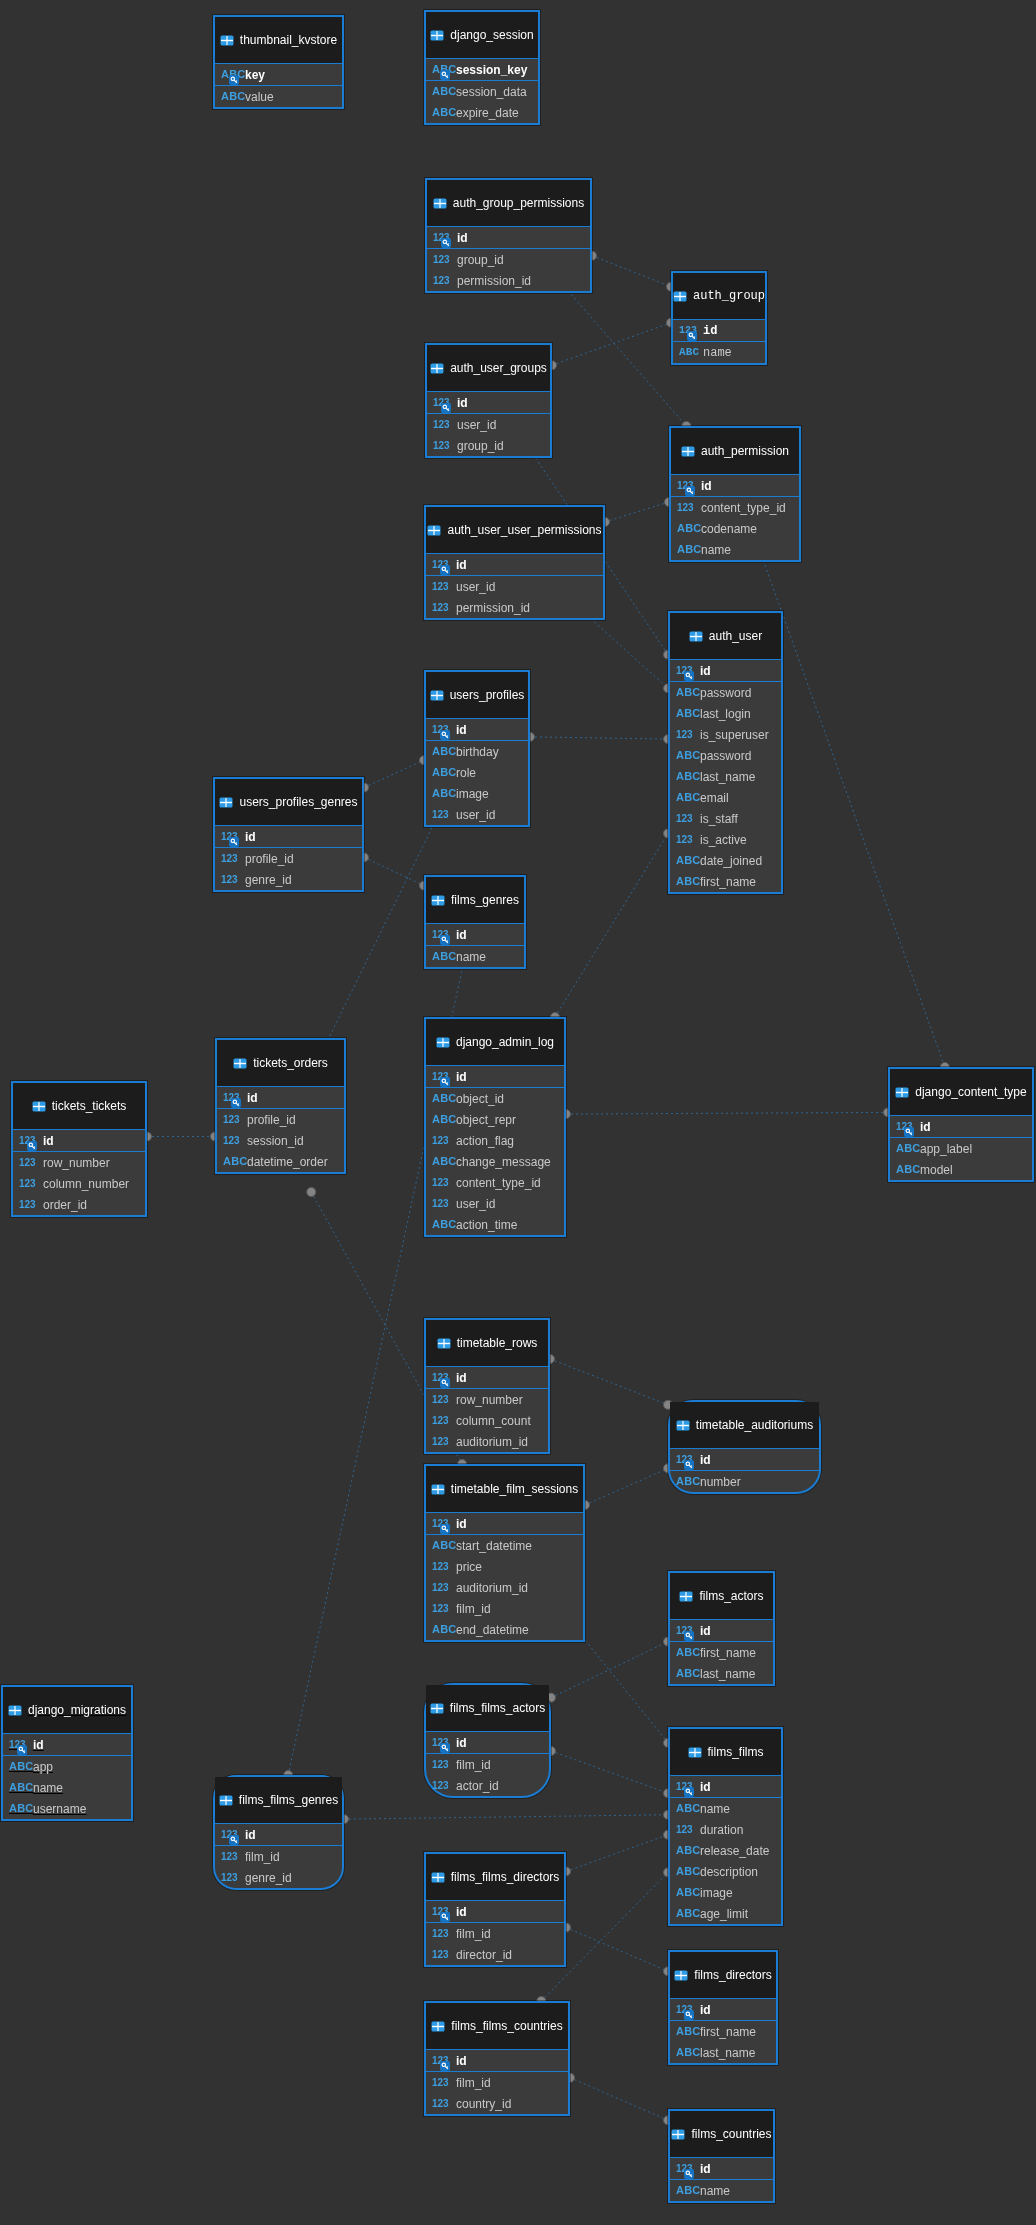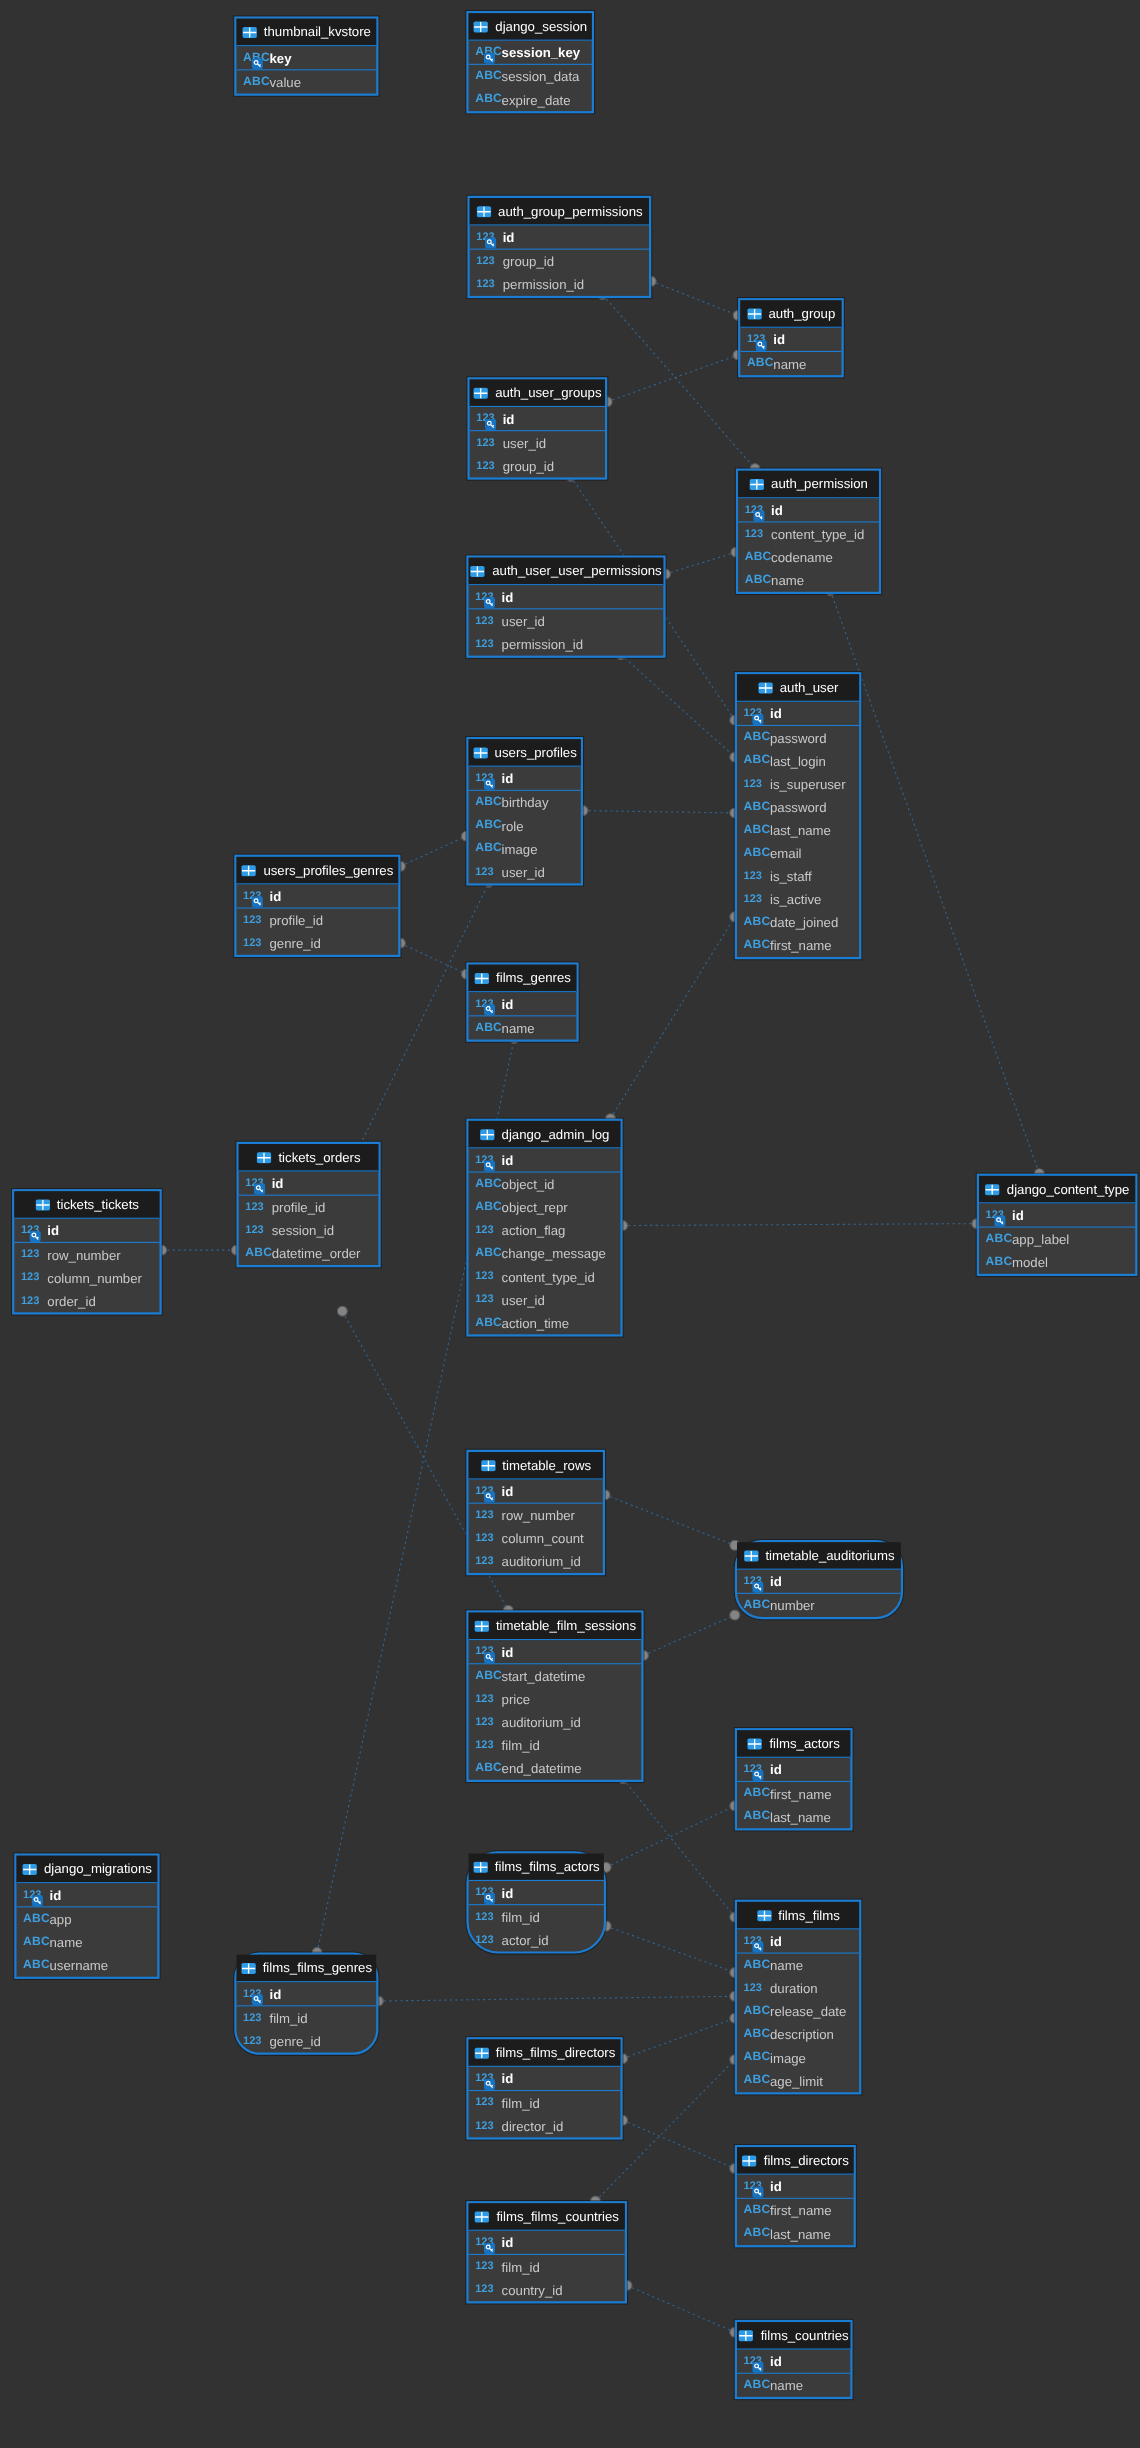--- a/index.html
+++ b/index.html
@@ -11,21 +11,21 @@
   #edge-layer{position:absolute;left:0;top:0;z-index:1;}
   .table-node{
     position:absolute;z-index:2;
     border:2px solid #1a7cd2;
     background:#3b3b3b;
     box-shadow:0 0 0 1px rgba(0,0,0,.35);
   }
   .tbl-header{
     background:#1c1c1c;height:22px;
     display:flex;align-items:center;justify-content:center;gap:6px;
-    color:#ffffff;font-size:12px;padding:1px 7px;
+    color:#ffffff;font-size:12px;padding:12px 7px;
     border-bottom:1px solid #1a7cd2;white-space:nowrap;
   }
   .tbl-header svg{flex:0 0 auto;display:block;}
   .col-row{
     height:21px;display:flex;align-items:center;gap:4px;
     padding:0 6px;color:#c9c9c9;font-size:12px;white-space:nowrap;
   }
   .pk-section{border-bottom:1px solid #1a7cd2;}
   .pk-section .col-row{color:#ffffff;font-weight:bold;}
   .ticon{
@@ -213,21 +213,21 @@
         <div class="col-row">
           <span class="ticon num">123</span>
           <span>group_id</span>
         </div>
         <div class="col-row">
           <span class="ticon num">123</span>
           <span>permission_id</span>
         </div>
       </div>
     </div>
-    <div class="table-node" style="left: 671px; top: 271px; width: 92px;">
+    <div class="table-node" style="left: 671px; top: 271px; width: 92px; font-family: Liberation Mono, monospace;">
       <div class="tbl-header">
         <span style="display: flex;">
           <svg width="14" height="11" viewBox="0 0 14 11">
             <rect x="0.5" y="0.5" width="13" height="10" rx="1.6" fill="#2d9be5"></rect>
             <line x1="1" y1="5.5" x2="13" y2="5.5" stroke="#ffffff" stroke-width="1.4"></line>
             <line x1="7" y1="1" x2="7" y2="10" stroke="#ffffff" stroke-width="1.2"></line>
           </svg>
         </span>
         <span>auth_group</span>
       </div>
@@ -899,21 +899,21 @@
         <div class="col-row">
           <span class="ticon txt">ABC</span>
           <span>image</span>
         </div>
         <div class="col-row">
           <span class="ticon txt">ABC</span>
           <span>age_limit</span>
         </div>
       </div>
     </div>
-    <div class="table-node" style="left: 13px; top: 1685px; width: 128px;">
+    <div class="table-node" style="left: 1px; top: 1685px; width: 128px; text-decoration: underline;">
       <div class="tbl-header">
         <span style="display: flex;">
           <svg width="14" height="11" viewBox="0 0 14 11">
             <rect x="0.5" y="0.5" width="13" height="10" rx="1.6" fill="#2d9be5"></rect>
             <line x1="1" y1="5.5" x2="13" y2="5.5" stroke="#ffffff" stroke-width="1.4"></line>
             <line x1="7" y1="1" x2="7" y2="10" stroke="#ffffff" stroke-width="1.2"></line>
           </svg>
         </span>
         <span>django_migrations</span>
       </div>

